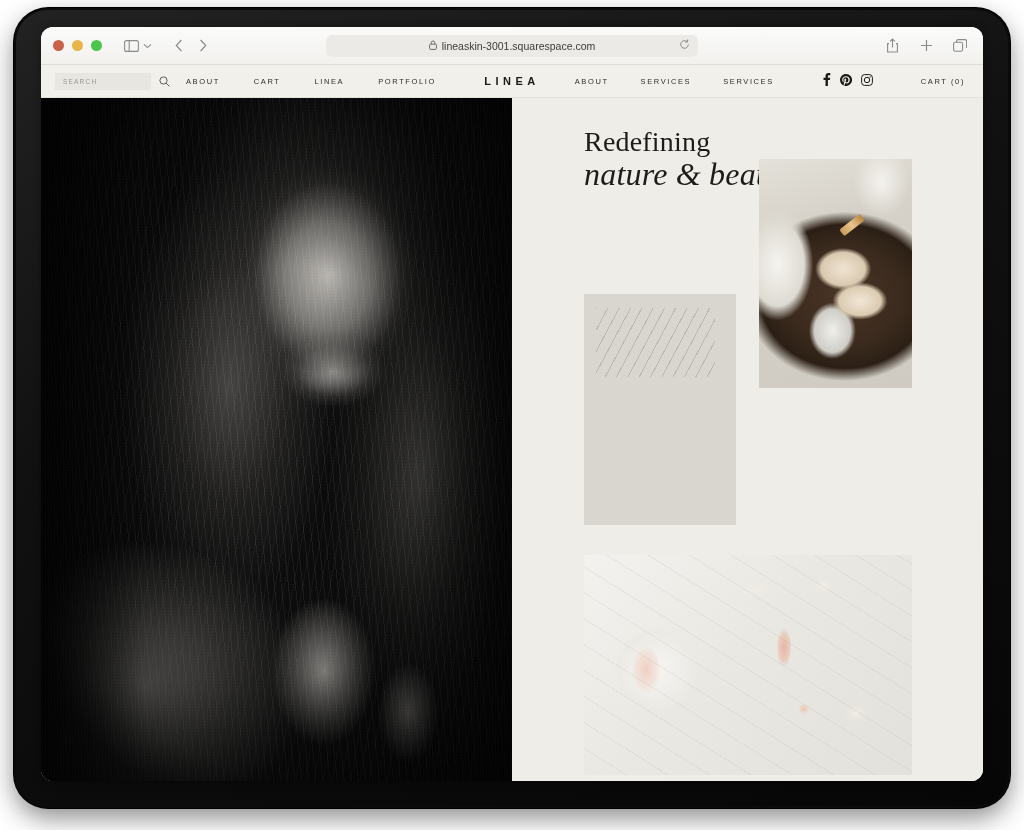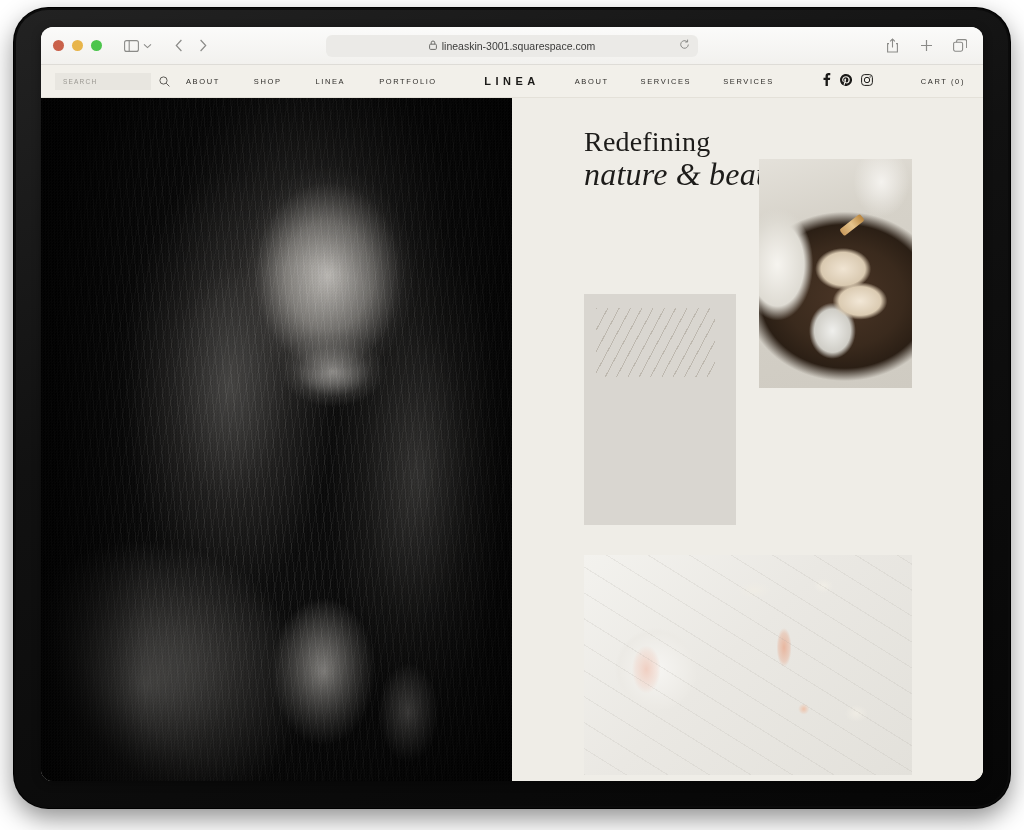--- a/index.html
+++ b/index.html
@@ -396,21 +396,21 @@
     </div>
     <span id="search-icon">
       <svg width="11" height="11" viewBox="0 0 11 11" fill="none" stroke="currentColor" stroke-width="1">
         <circle cx="4.5" cy="4.5" r="3.6"></circle>
         <line x1="7.2" y1="7.2" x2="10.4" y2="10.4"></line>
       </svg>
     </span>
 
     <div id="nav-left-links">
       <a class="nav-link" href="#">ABOUT</a>
-      <a class="nav-link" href="#">SHOP</a>
+      <a class="nav-link" href="#">CART</a>
       <a class="nav-link" href="#">LINEA</a>
       <a class="nav-link" href="#">PORTFOLIO</a>
     </div>
 
     <div id="brand-logo">LINEA</div>
 
     <div id="nav-right">
       <div id="nav-right-links">
         <a class="nav-link" href="#">ABOUT</a>
         <a class="nav-link" href="#">SERVICES</a>

